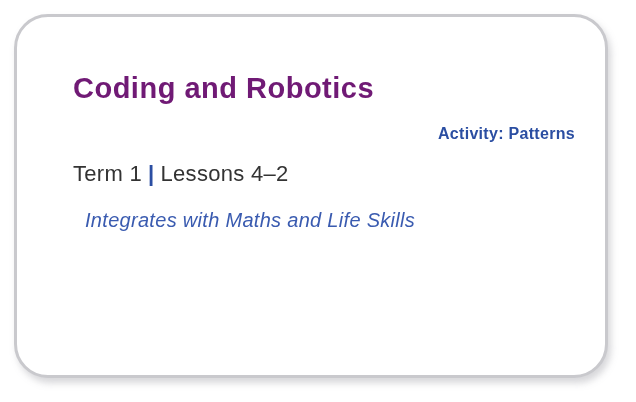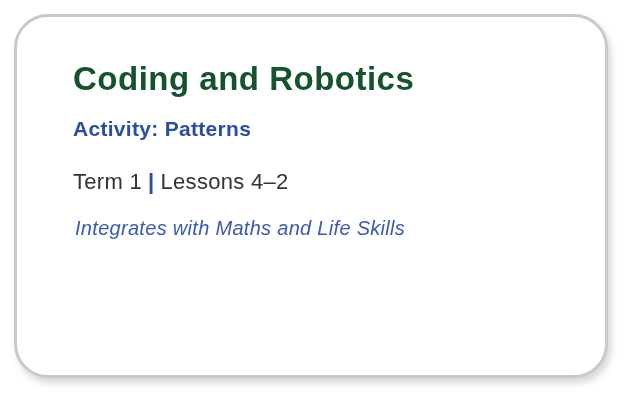--- a/index.html
+++ b/index.html
@@ -25,33 +25,34 @@
     border-radius: 34px;
     box-shadow: 3px 5px 7px rgba(140,140,150,0.35);
   }
   #inner {
     position: absolute;
     left: 56px;
     top: 44px;
     right: 30px;
   }
   .title {
-    font-size: 33px;
+    font-size: 29px;
     font-weight: bold;
-    color: #14532d;
+    color: #701a75;
     letter-spacing: 0.5px;
-    margin: 0 0 20px 0;
+    margin: 12px 0 20px 0;
     line-height: 1.1;
   }
   .activity {
-    font-size: 21px;
+    font-size: 16px;
     font-weight: bold;
     color: #2b4ea2;
-    margin: 0 0 28px 0;
+    margin: 0 0 18px 0;
     letter-spacing: 0.3px;
+    text-align: right;
   }
   .termline {
     font-size: 22px;
     color: #333333;
     margin: 0 0 22px 0;
     letter-spacing: 0.3px;
   }
   .sep {
     color: #2b4ea2;
     font-weight: bold;
@@ -60,21 +61,21 @@
   .pages {
     font-size: 22px;
     color: #333333;
     margin: 0 0 26px 0;
     letter-spacing: 0.3px;
   }
   .integrates {
     font-size: 20px;
     font-style: italic;
     color: #3a5bb0;
-    margin: 2px;
+    margin: 12px;
     letter-spacing: 0.3px;
   }
 </style>
 </head>
 <body>
 
 <div id="card">
   <div id="inner">
     <h1 class="title">Coding and Robotics</h1>
     <div class="activity">Activity: Patterns</div>

